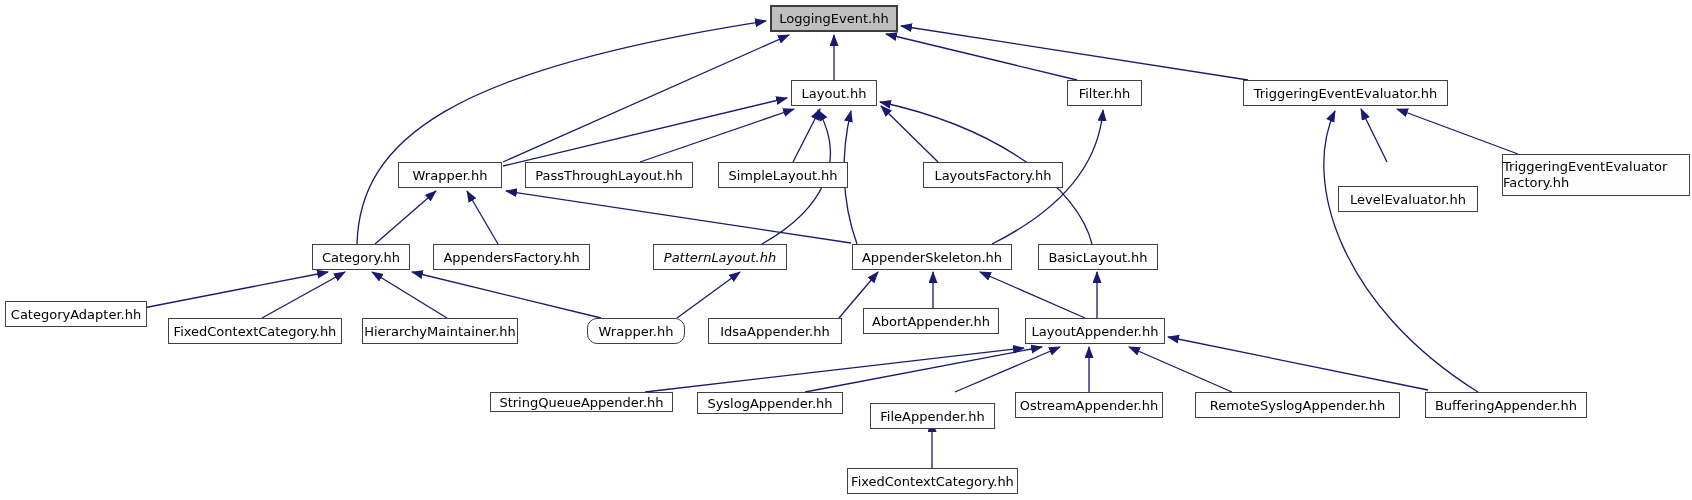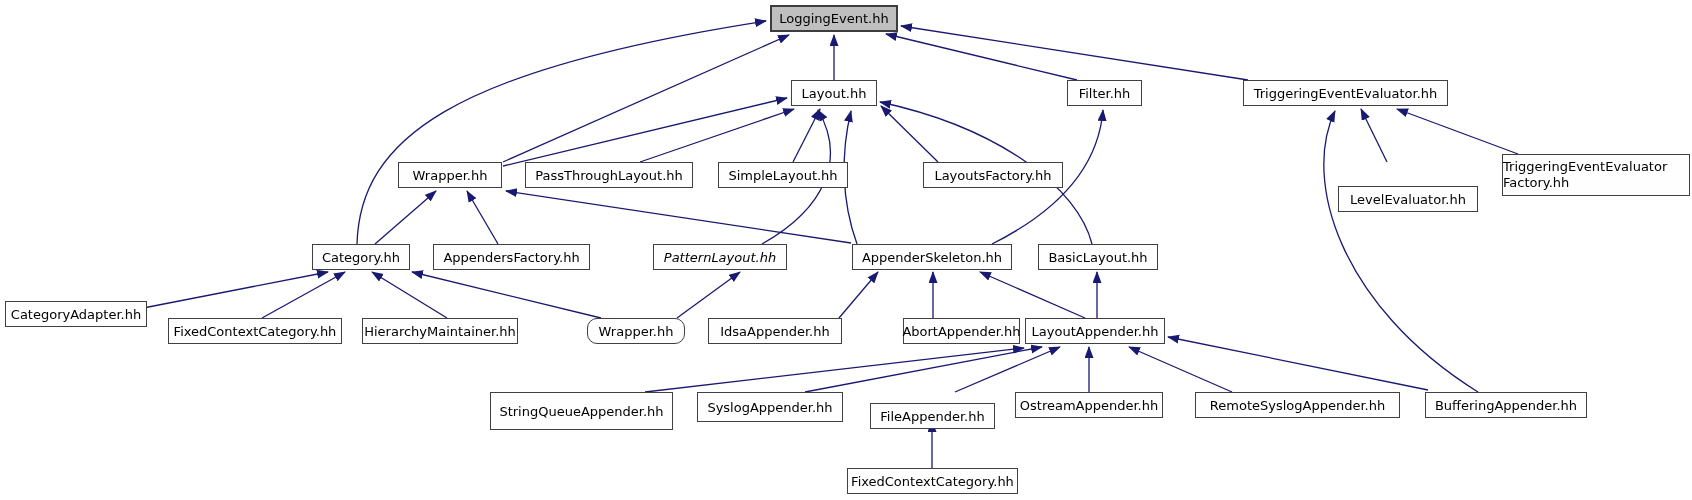--- a/index.html
+++ b/index.html
@@ -78,25 +78,25 @@
   <div class="node" style="left:433px;top:244px;width:157px;height:26px;">AppendersFactory.hh</div>
   <div class="node" style="left:653px;top:244px;width:134px;height:26px;font-style:italic;">PatternLayout.hh</div>
   <div class="node" style="left:852px;top:244px;width:160px;height:26px;">AppenderSkeleton.hh</div>
   <div class="node" style="left:1038px;top:244px;width:120px;height:26px;">BasicLayout.hh</div>
 
   <div class="node" style="left:5px;top:301px;width:142px;height:26px;">CategoryAdapter.hh</div>
   <div class="node" style="left:168px;top:318px;width:174px;height:26px;">FixedContextCategory.hh</div>
   <div class="node" style="left:362px;top:318px;width:156px;height:26px;">HierarchyMaintainer.hh</div>
   <div class="node" style="left:587px;top:318px;width:98px;height:26px;border-radius:10px;">Wrapper.hh</div>
   <div class="node" style="left:708px;top:318px;width:134px;height:26px;">IdsaAppender.hh</div>
-  <div class="node" style="left:863px;top:318px;width:117px;height:26px;margin-left:40px;">AbortAppender.hh</div>
+  <div class="node" style="left:863px;top:308px;width:136px;height:26px;">AbortAppender.hh</div>
   <div class="node" style="left:1025px;top:318px;width:140px;height:26px;">LayoutAppender.hh</div>
 
-  <div class="node" style="left:490px;top:392px;width:183px;height:38px;">StringQueueAppender.hh</div>
-  <div class="node" style="left:697px;top:392px;width:146px;height:30px;">SyslogAppender.hh</div>
+  <div class="node" style="left:490px;top:392px;width:183px;height:20px;">StringQueueAppender.hh</div>
+  <div class="node" style="left:697px;top:392px;width:146px;height:22px;">SyslogAppender.hh</div>
   <div class="node" style="left:870px;top:392px;width:125px;height:26px;margin-top:11px;">FileAppender.hh</div>
   <div class="node" style="left:1015px;top:392px;width:148px;height:26px;">OstreamAppender.hh</div>
   <div class="node" style="left:1195px;top:392px;width:205px;height:26px;">RemoteSyslogAppender.hh</div>
   <div class="node" style="left:1425px;top:392px;width:162px;height:26px;">BufferingAppender.hh</div>
 
   <div class="node" style="left:847px;top:468px;width:171px;height:26px;">FixedContextCategory.hh</div>
 
 </div>
 
 </body></html>

